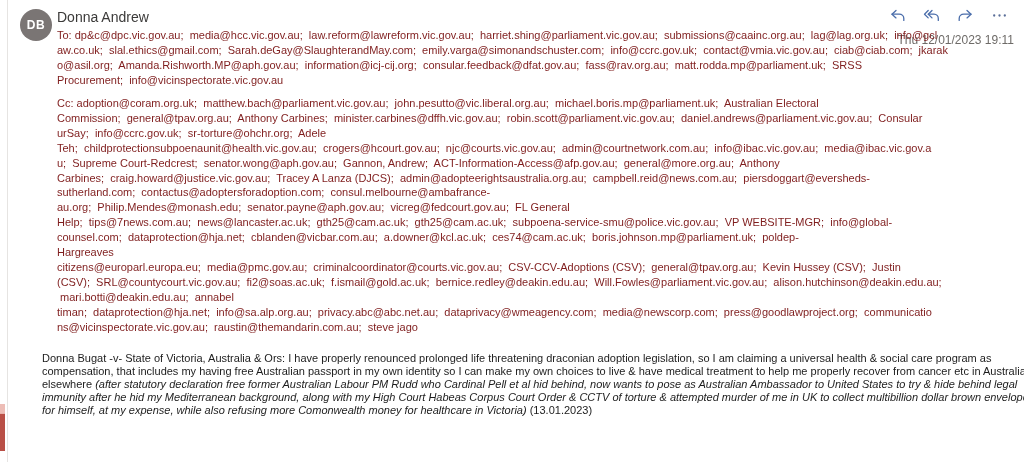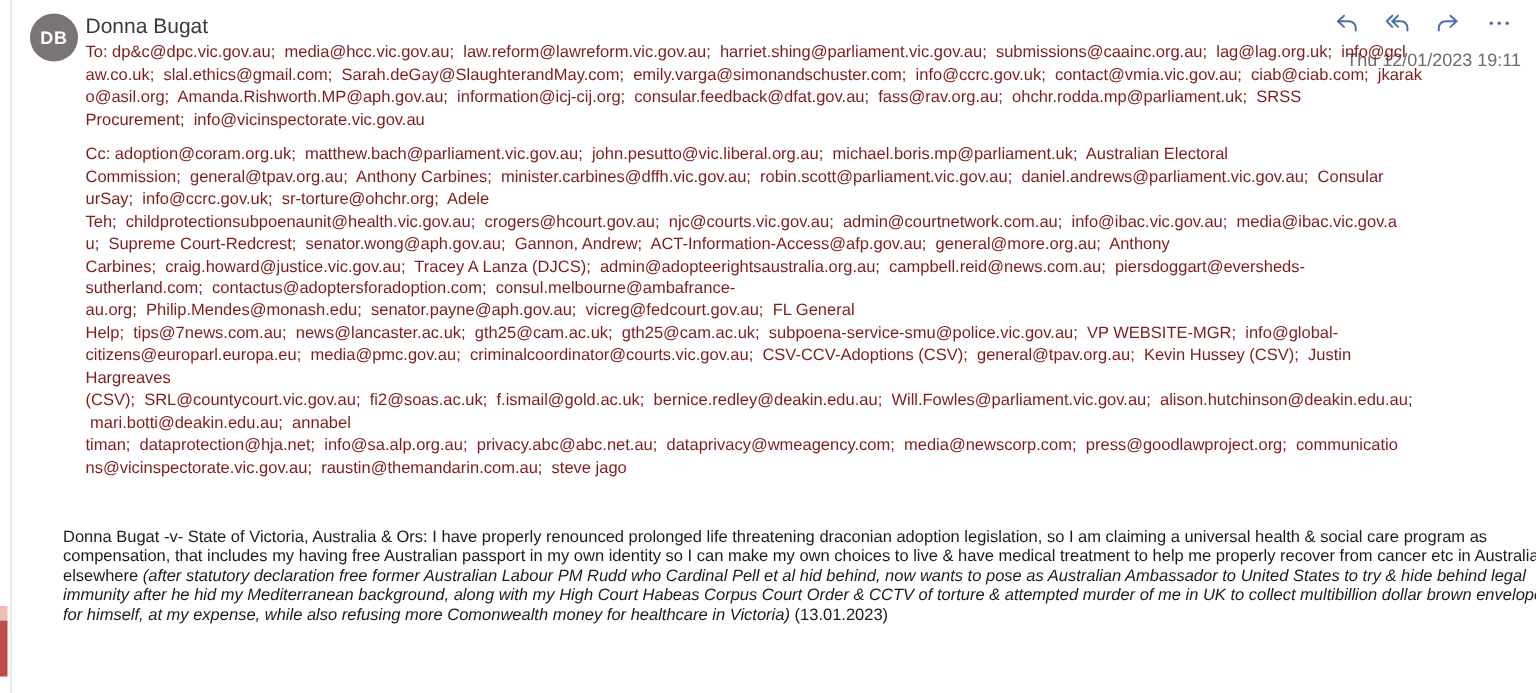--- a/index.html
+++ b/index.html
@@ -39,21 +39,21 @@
 </head>
 <body>
 
 <div class="stage">
 
   <div class="left-gutter"></div>
   <div class="red-sliver"></div>
 
   <div class="avatar">DB</div>
 
-  <div class="sender-name">Donna Bugat</div>
+  <div class="sender-name">Donna Andrew</div>
 
   <div class="actions">
     <button class="action-btn">
       <svg width="17" height="15" viewBox="0 0 17 15" fill="none" stroke="#4b6eab" stroke-width="1.3" stroke-linecap="round" stroke-linejoin="round">
         <path d="M7 2.5 L3 6.2 L7 9.9"></path>
         <path d="M3 6.2 H10.2 C13 6.2 14.8 8.2 14.8 10.6 V12.4"></path>
       </svg>
     </button>
     <button class="action-btn">
       <svg width="17" height="15" viewBox="0 0 17 15" fill="none" stroke="#4b6eab" stroke-width="1.3" stroke-linecap="round" stroke-linejoin="round">
@@ -75,36 +75,37 @@
         <circle cx="13.8" cy="7.5" r="1.15"></circle>
       </svg>
     </button>
   </div>
 
   <div class="timestamp">Thu 12/01/2023 19:11</div>
 
   <div class="addr-block to-block">
       <div class="addr-line">To: dp&amp;c@dpc.vic.gov.au;  media@hcc.vic.gov.au;  law.reform@lawreform.vic.gov.au;  harriet.shing@parliament.vic.gov.au;  submissions@caainc.org.au;  lag@lag.org.uk;  info@gcl</div>
       <div class="addr-line">aw.co.uk;  slal.ethics@gmail.com;  Sarah.deGay@SlaughterandMay.com;  emily.varga@simonandschuster.com;  info@ccrc.gov.uk;  contact@vmia.vic.gov.au;  ciab@ciab.com;  jkarak</div>
-      <div class="addr-line">o@asil.org;  Amanda.Rishworth.MP@aph.gov.au;  information@icj-cij.org;  consular.feedback@dfat.gov.au;  fass@rav.org.au;  ohchr.rodda.mp@parliament.uk;  SRSS</div>
+      <div class="addr-line">o@asil.org;  Amanda.Rishworth.MP@aph.gov.au;  information@icj-cij.org;  consular.feedback@dfat.gov.au;  fass@rav.org.au;  matt.rodda.mp@parliament.uk;  SRSS</div>
       <div class="addr-line">Procurement;  info@vicinspectorate.vic.gov.au</div>
     </div>
 
   <div class="addr-block cc-block">
       <div class="addr-line">Cc: adoption@coram.org.uk;  matthew.bach@parliament.vic.gov.au;  john.pesutto@vic.liberal.org.au;  michael.boris.mp@parliament.uk;  Australian Electoral</div>
       <div class="addr-line">Commission;  general@tpav.org.au;  Anthony Carbines;  minister.carbines@dffh.vic.gov.au;  robin.scott@parliament.vic.gov.au;  daniel.andrews@parliament.vic.gov.au;  Consular</div>
       <div class="addr-line">urSay;  info@ccrc.gov.uk;  sr-torture@ohchr.org;  Adele</div>
       <div class="addr-line">Teh;  childprotectionsubpoenaunit@health.vic.gov.au;  crogers@hcourt.gov.au;  njc@courts.vic.gov.au;  admin@courtnetwork.com.au;  info@ibac.vic.gov.au;  media@ibac.vic.gov.a</div>
       <div class="addr-line">u;  Supreme Court-Redcrest;  senator.wong@aph.gov.au;  Gannon, Andrew;  ACT-Information-Access@afp.gov.au;  general@more.org.au;  Anthony</div>
       <div class="addr-line">Carbines;  craig.howard@justice.vic.gov.au;  Tracey A Lanza (DJCS);  admin@adopteerightsaustralia.org.au;  campbell.reid@news.com.au;  piersdoggart@eversheds-</div>
       <div class="addr-line">sutherland.com;  contactus@adoptersforadoption.com;  consul.melbourne@ambafrance-</div>
       <div class="addr-line">au.org;  Philip.Mendes@monash.edu;  senator.payne@aph.gov.au;  vicreg@fedcourt.gov.au;  FL General</div>
       <div class="addr-line">Help;  tips@7news.com.au;  news@lancaster.ac.uk;  gth25@cam.ac.uk;  gth25@cam.ac.uk;  subpoena-service-smu@police.vic.gov.au;  VP WEBSITE-MGR;  info@global-</div>
+      <div class="addr-line">counsel.com;  dataprotection@hja.net;  cblanden@vicbar.com.au;  a.downer@kcl.ac.uk;  ces74@cam.ac.uk;  boris.johnson.mp@parliament.uk;  poldep-</div>
+      <div class="addr-line">Hargreaves</div>
       <div class="addr-line">citizens@europarl.europa.eu;  media@pmc.gov.au;  criminalcoordinator@courts.vic.gov.au;  CSV-CCV-Adoptions (CSV);  general@tpav.org.au;  Kevin Hussey (CSV);  Justin</div>
-      <div class="addr-line">Hargreaves</div>
       <div class="addr-line">(CSV);  SRL@countycourt.vic.gov.au;  fi2@soas.ac.uk;  f.ismail@gold.ac.uk;  bernice.redley@deakin.edu.au;  Will.Fowles@parliament.vic.gov.au;  alison.hutchinson@deakin.edu.au;</div>
       <div class="addr-line"> mari.botti@deakin.edu.au;  annabel</div>
       <div class="addr-line">timan;  dataprotection@hja.net;  info@sa.alp.org.au;  privacy.abc@abc.net.au;  dataprivacy@wmeagency.com;  media@newscorp.com;  press@goodlawproject.org;  communicatio</div>
       <div class="addr-line">ns@vicinspectorate.vic.gov.au;  raustin@themandarin.com.au;  steve jago</div>
     </div>
 
   <p class="body-text"><span>Donna Bugat -v- State of Victoria, Australia &amp; Ors: I have properly renounced prolonged life threatening draconian adoption legislation, so I am claiming a universal health &amp; social care program as compensation, that includes my having free Australian passport in my own identity so I can make my own choices to live &amp; have medical treatment to help me properly recover from cancer etc in Australia or elsewhere </span><span class="it">(after statutory declaration free former Australian Labour PM Rudd who Cardinal Pell et al hid behind, now wants to pose as Australian Ambassador to United States to try &amp; hide behind legal immunity after he hid my Mediterranean background, along with my High Court Habeas Corpus Court Order &amp; CCTV of torture &amp; attempted murder of me in UK to collect multibillion dollar brown envelopes for himself, at my expense, while also refusing more Comonwealth money for healthcare in Victoria)</span><span> (13.01.2023)</span></p>
 
 </div>
 

